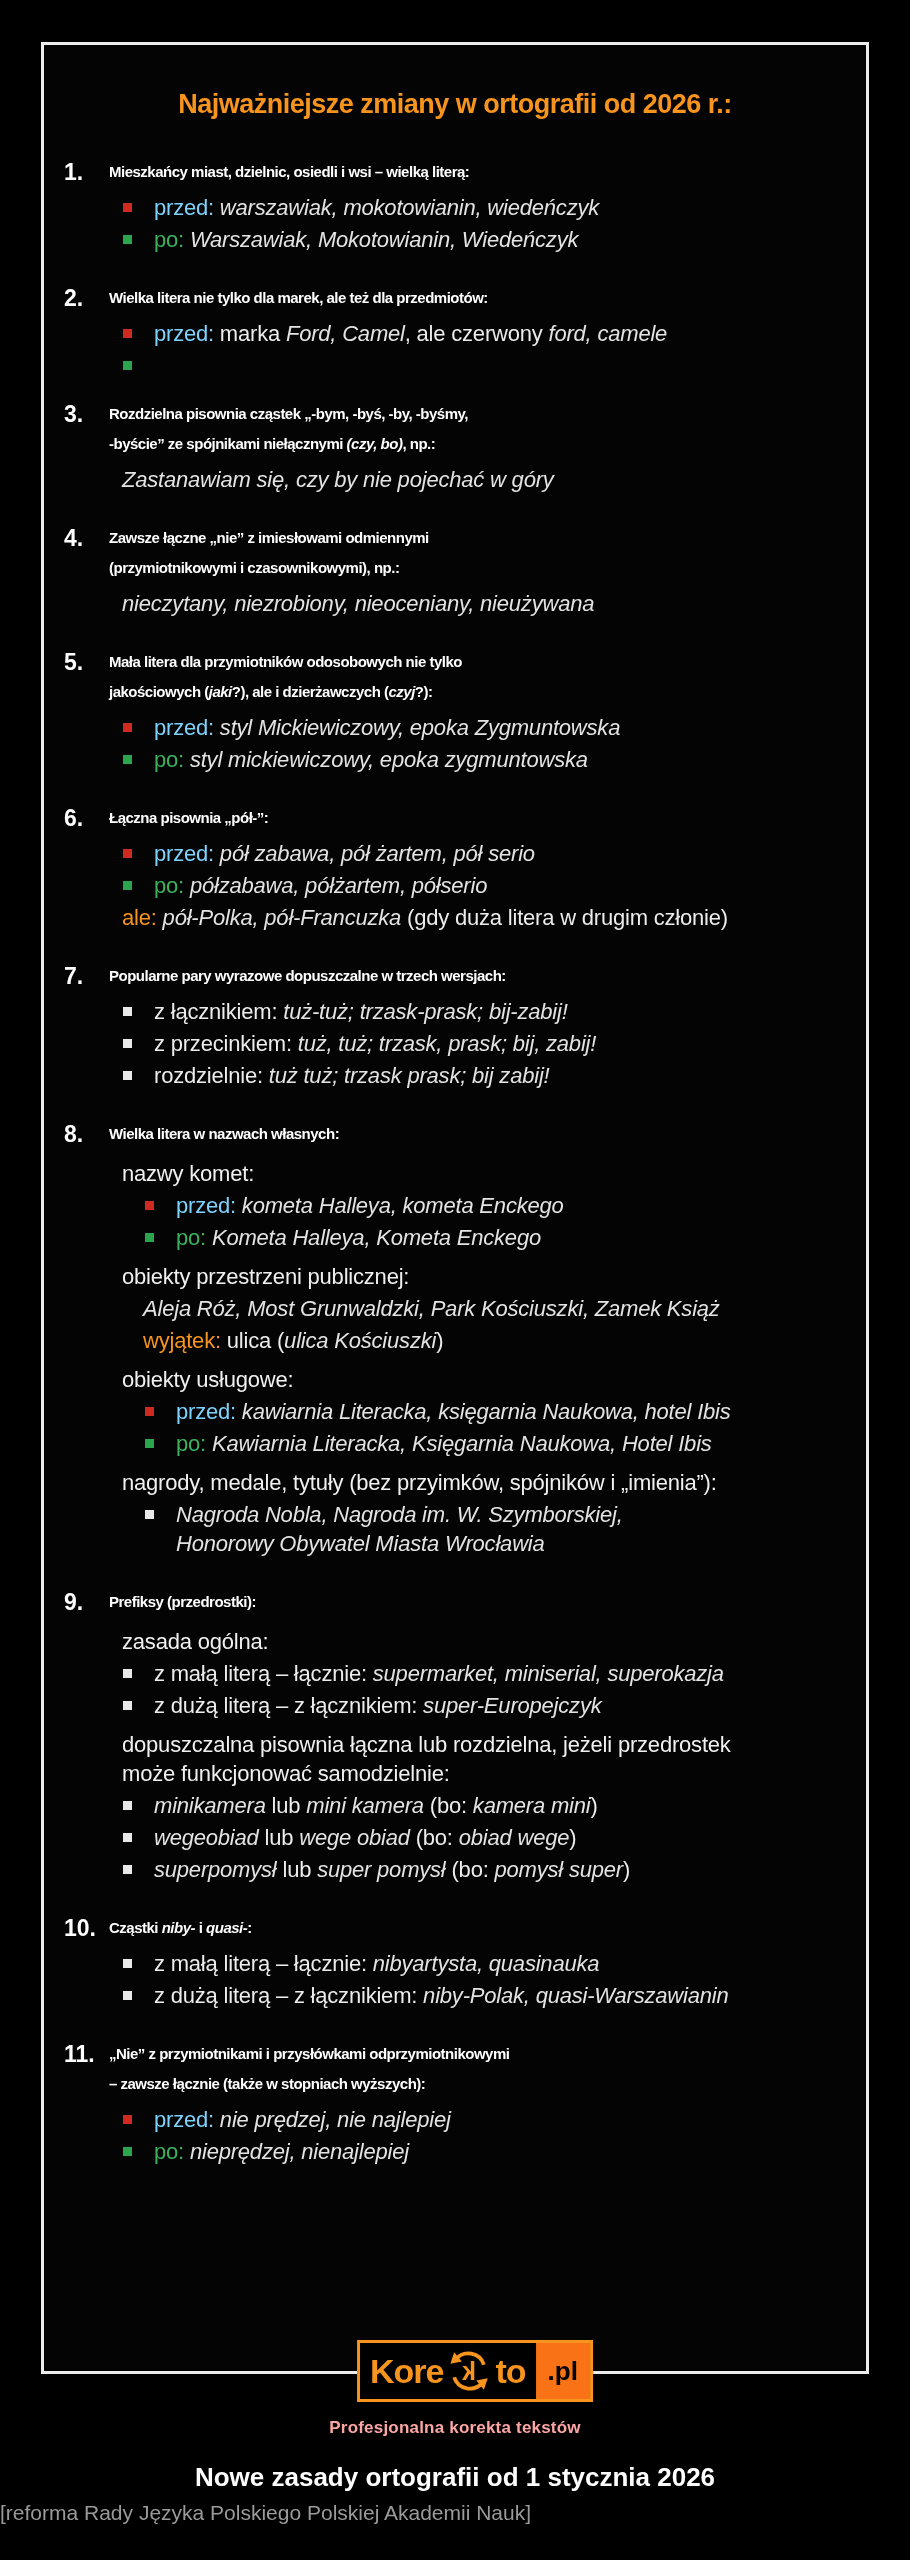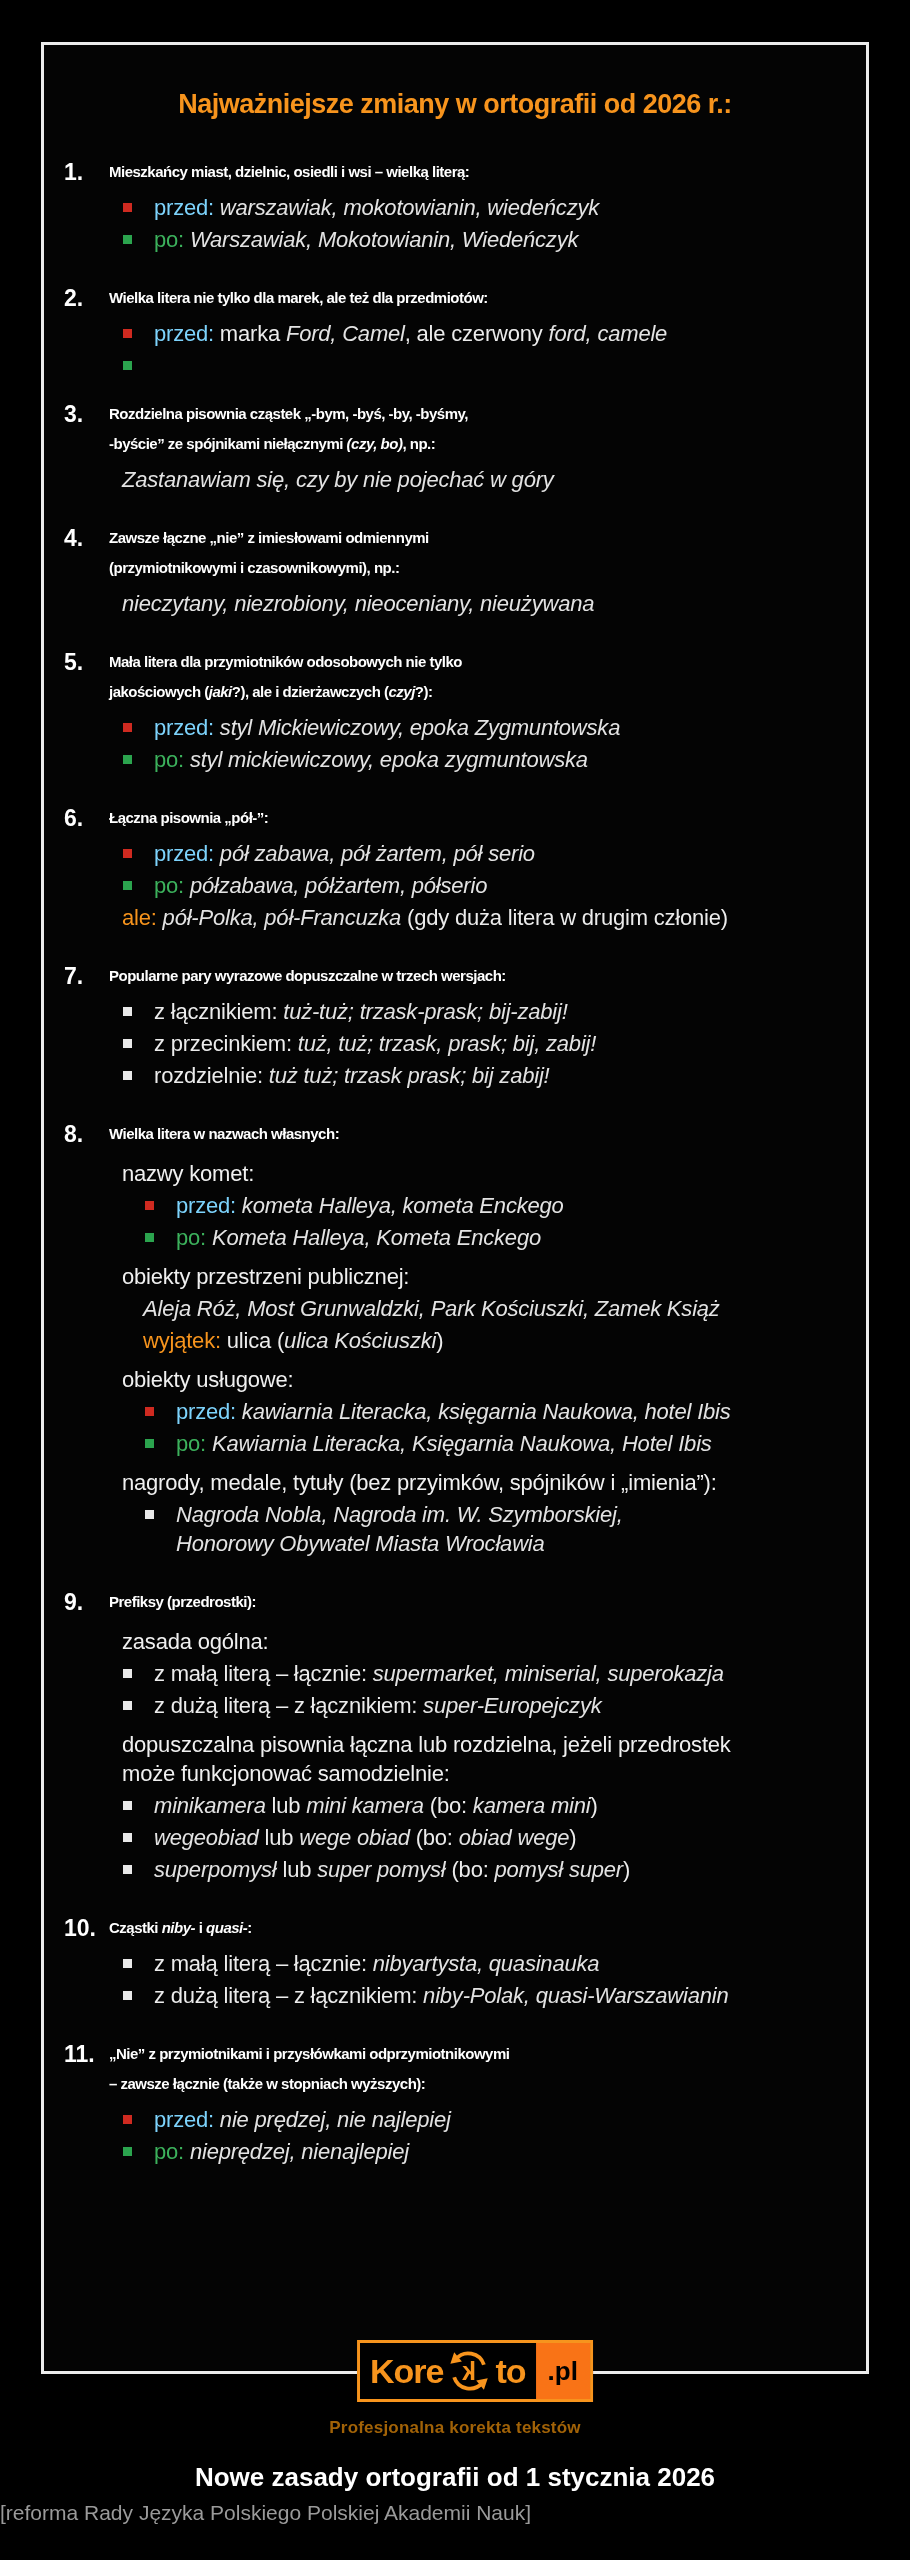--- a/index.html
+++ b/index.html
@@ -49,21 +49,21 @@
   }
   .logo-left{display:flex;align-items:center;padding:5px 10px;background:#000}
   .logo-word{color:#f7941d;font-weight:bold;font-size:34px;letter-spacing:-1px}
   .logo-pl{
     background:#f97316;color:#000;font-weight:bold;font-size:26px;
     display:flex;align-items:center;padding:0 12px;
   }
   .logo-icon{margin:0 3px;display:block}
   .tagline{
     position:absolute;top:2418px;left:0;width:100%;text-align:center;
-    color:#a16207;font-size:17px;font-weight:bold;letter-spacing:0.2px;
+    color:#fca5a5;font-size:17px;font-weight:bold;letter-spacing:0.2px;
   }
   .footer-title{
     position:absolute;top:2462px;left:0;width:100%;text-align:center;
     color:#fff;font-weight:bold;font-size:26px;
   }
   .footer-sub{
     position:absolute;top:2501px;left:0;width:100%;text-align:left;
     color:#9a9a9a;font-size:21px;
   }
 </style>

